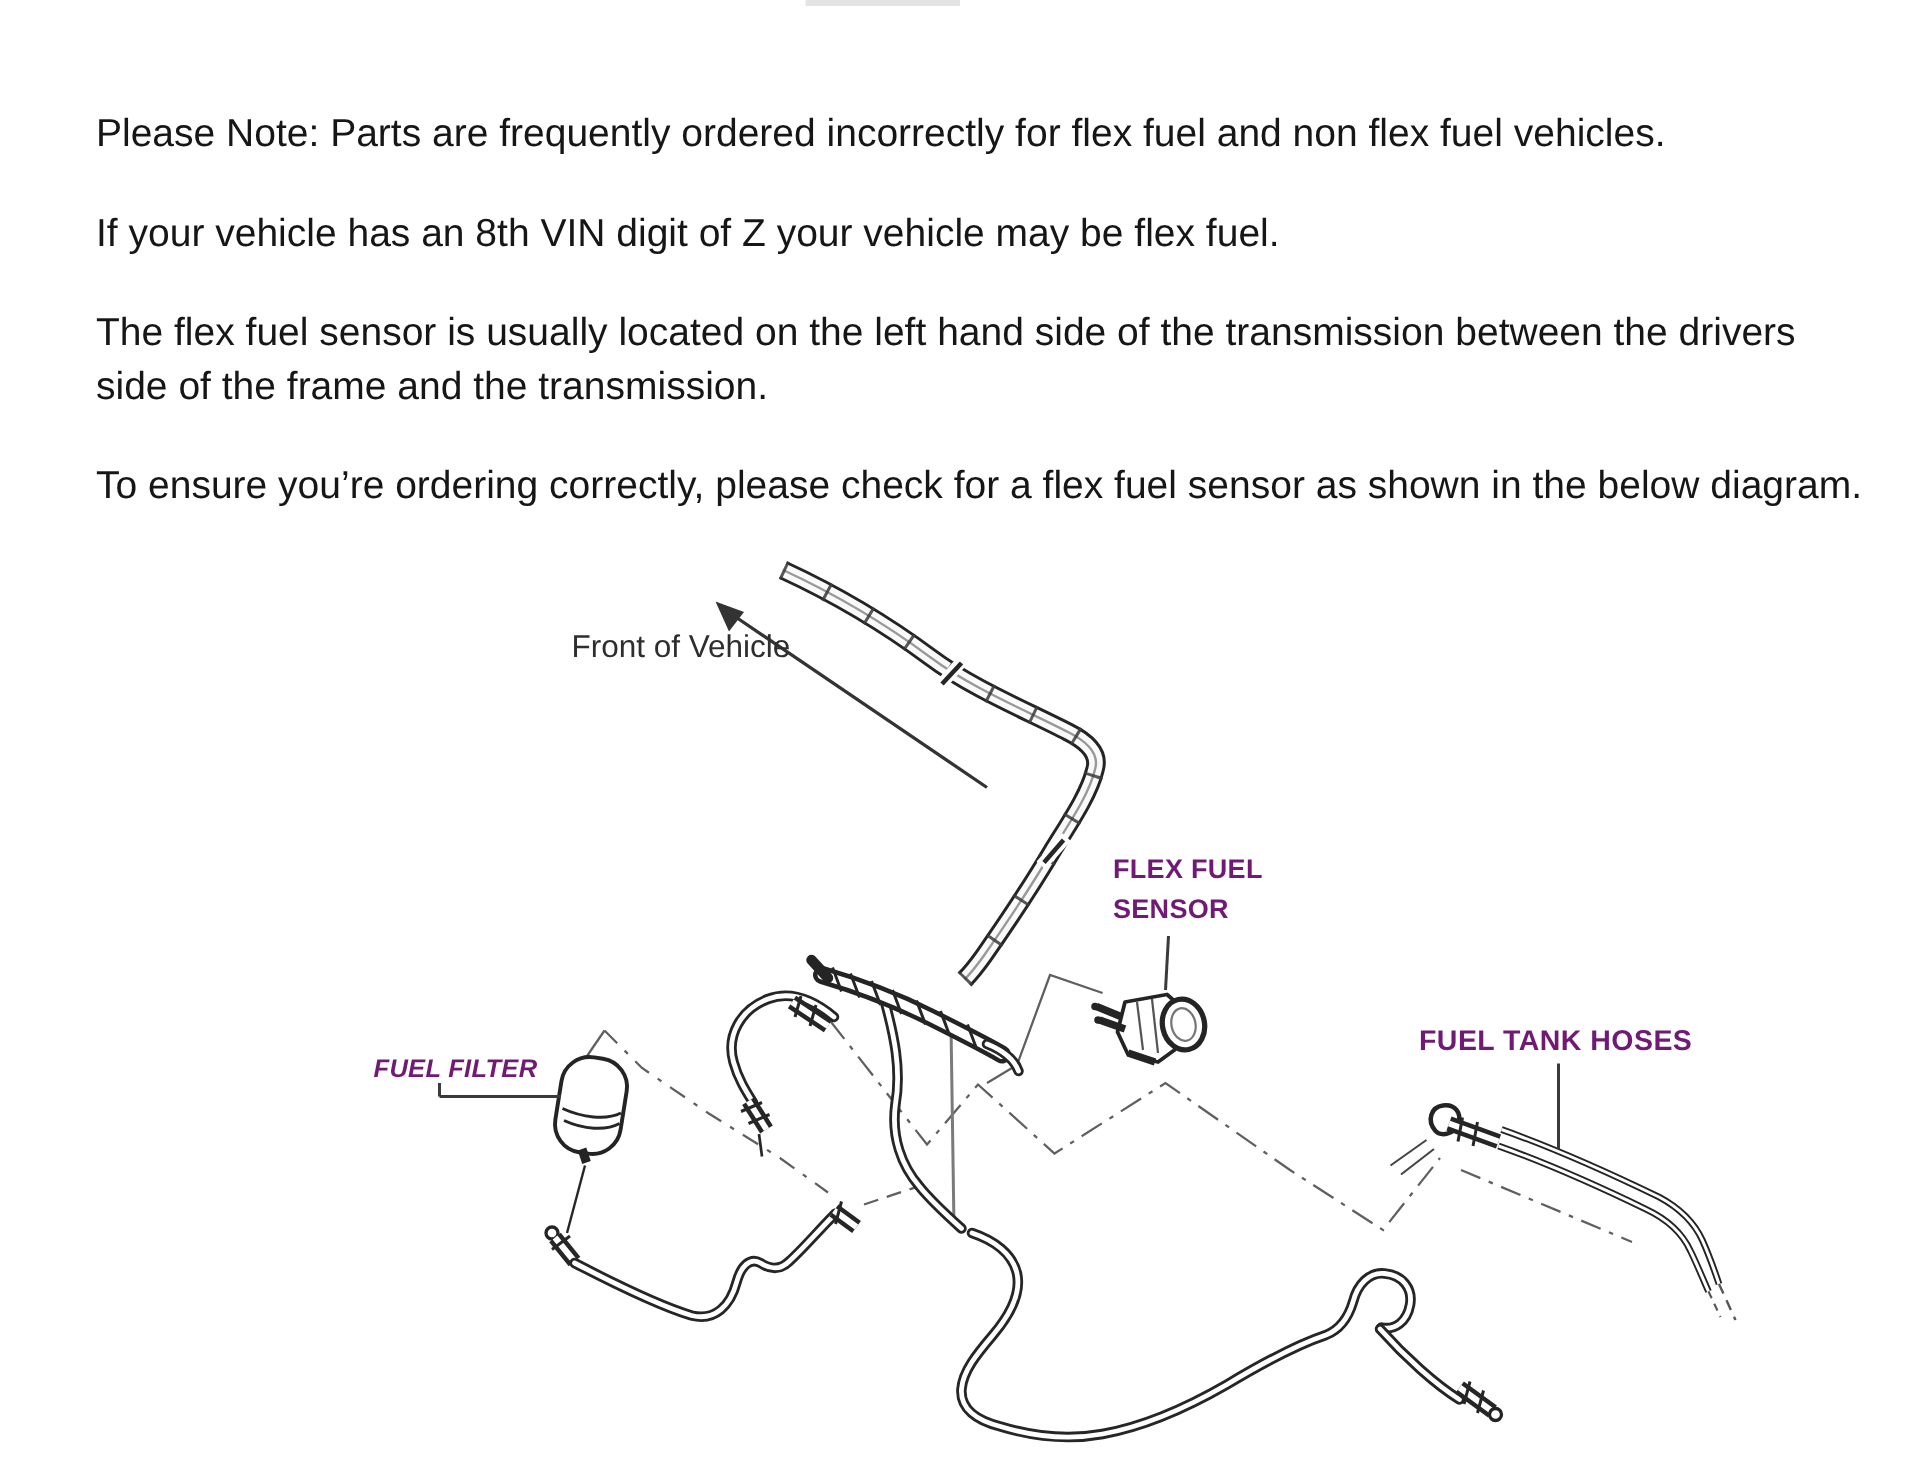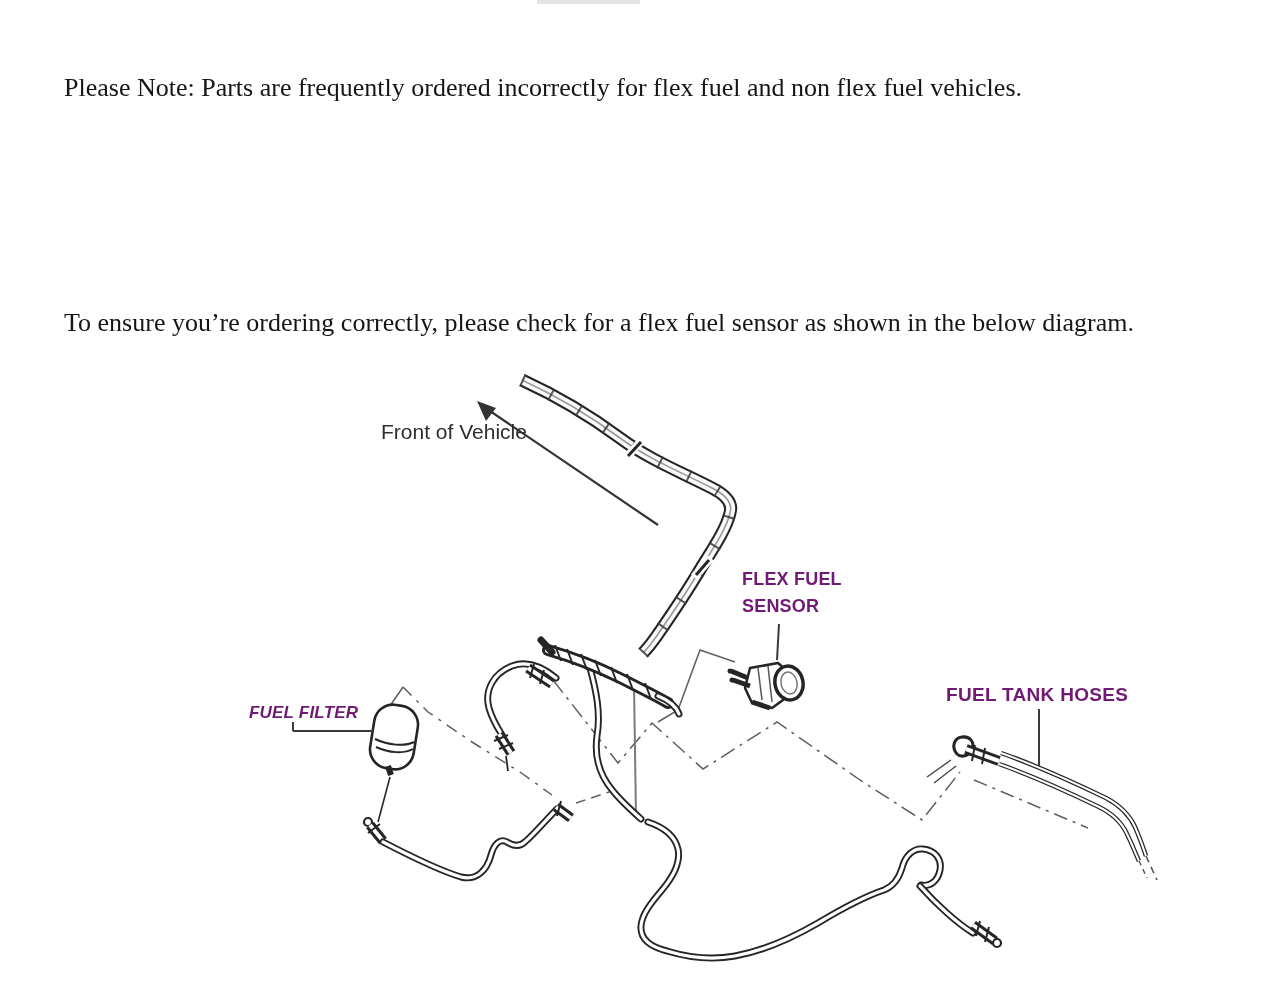--- a/index.html
+++ b/index.html
@@ -1,20 +1,20 @@
 <!DOCTYPE html>
 <html><head>
 <meta charset="utf-8">
 <style>
   html,body{margin:0;padding:0;background:#fff;}
   #page{position:relative;width:1280px;height:989px;background:#ffffff;overflow:hidden;
         font-family:"Liberation Serif",serif;color:#161616;}
   #topbar{position:absolute;left:537px;top:0;width:103px;height:4px;background:#e4e4e4;}
   .para{position:absolute;left:64px;font-size:26px;line-height:36px;color:#161616;
-        font-family:Liberation Serif, serif;}
+        font-family:Liberation Sans, sans-serif;}
   #p1{top:70px;width:1216px;}
   #p2{top:137px;width:1216px;}
   #p3{top:203px;width:1170px;}
   #p4{top:305px;width:1216px;}
   .lbl{position:absolute;font-family:"Liberation Sans",sans-serif;color:#701a75;white-space:nowrap;}
   #lbl-front{left:381px;top:420px;font-size:21px;font-weight:400;color:#2e2e2e;}
   #lbl-sensor{left:742px;top:566px;font-size:18px;font-weight:700;line-height:27px;letter-spacing:.2px;}
   #lbl-filter{left:249px;top:703px;font-size:17px;font-weight:700;letter-spacing:.2px;font-style:italic;}
   #lbl-tank{left:946px;top:684px;font-size:19px;font-weight:700;letter-spacing:.3px;}
   svg{position:absolute;left:0;top:0;}
@@ -27,20 +27,22 @@
   .leader{fill:none;stroke:#3a3a3a;stroke-width:2;}
 </style>
 </head>
 <body>
 
 <div id="page">
 
   <div id="topbar"></div>
 
   <div id="p1" class="para">Please Note: Parts are frequently ordered incorrectly for flex fuel and non flex fuel vehicles.</div>
+  <div id="p2" class="para">If your vehicle has an 8th VIN digit of Z your vehicle may be flex fuel.</div>
+  <div id="p3" class="para">The flex fuel sensor is usually located on the left hand side of the transmission between the drivers side of the frame and the transmission.</div>
   <div id="p4" class="para">To ensure you’re ordering correctly, please check for a flex fuel sensor as shown in the below diagram.</div>
 
   <svg width="1280" height="989" viewBox="0 0 1280 989">
 
     <g>
       <path class="rail" d="M403,687 L390,706"></path>
       <path class="rail" stroke-dasharray="12 7 3 7" d="M403,687 L428,712 L472,742 L520,772 L552,795"></path>
       <path class="rail" stroke-dasharray="10 6" d="M576,803 L618,789"></path>
       <path class="rail" stroke-dasharray="16 6 3 6" d="M553,680 L618,763 L652,723 L703,769 L777,722 L860,780 L922,820 L960,772"></path>
       <path class="rail" stroke-dasharray="14 6 3 6" d="M974,780 L1088,828"></path>

